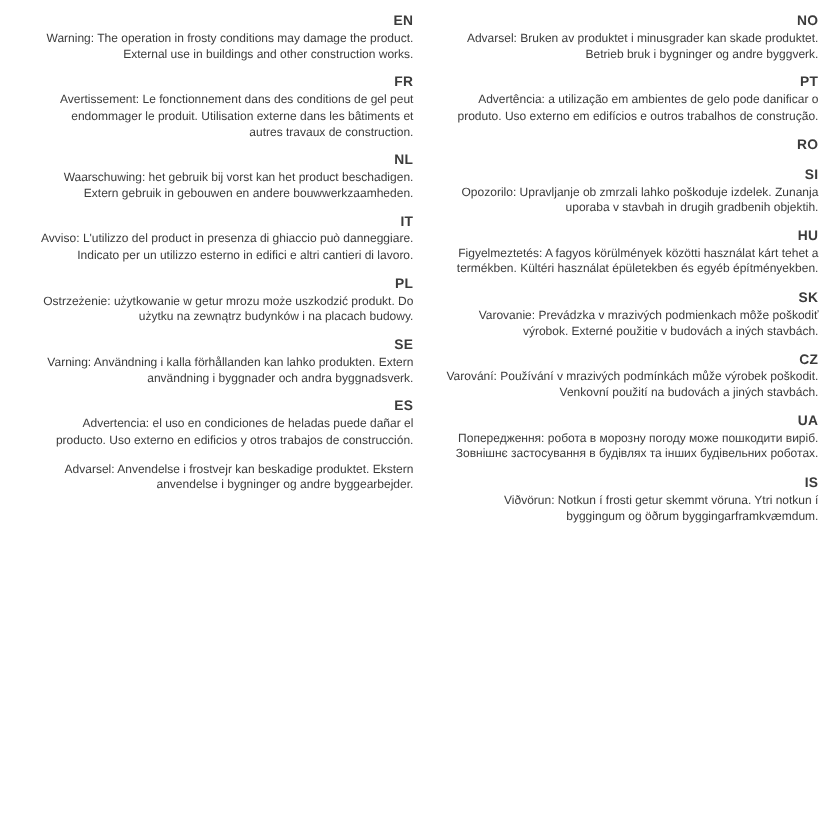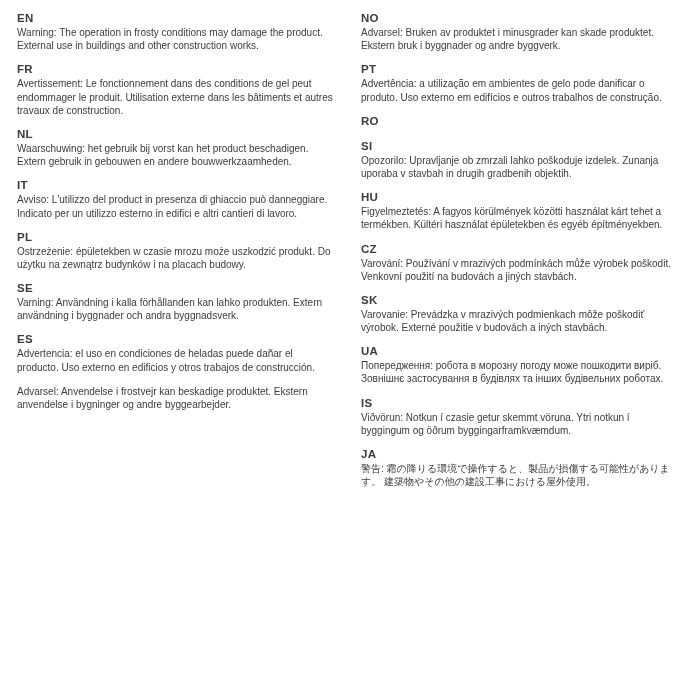--- a/index.html
+++ b/index.html
@@ -11,23 +11,24 @@
     width: 700px;
     height: 700px;
     font-family: "Liberation Sans", "DejaVu Sans", sans-serif;
     color: #3b3b3b;
     overflow: hidden;
   }
   .page {
     box-sizing: border-box;
     width: 700px;
     height: 700px;
-    padding: 12px 18px 10px 17px;
+    padding: 12px 18px 10px 31px;
     display: flex;
     gap: 24px;
+    text-align: right;
   }
   .col {
     width: 320px;
     display: flex;
     flex-direction: column;
   }
   .block {
     margin-bottom: 11px;
   }
   .code {
@@ -64,41 +65,41 @@
     <div class="text">Waarschuwing: het gebruik bij vorst kan het product beschadigen. Extern gebruik in gebouwen en andere bouwwerkzaamheden.</div>
   </div>
 
   <div class="block">
     <div class="code">IT</div>
     <div class="text">Avviso: L'utilizzo del product in presenza di ghiaccio può danneggiare. Indicato per un utilizzo esterno in edifici e altri cantieri di lavoro.</div>
   </div>
 
   <div class="block">
     <div class="code">PL</div>
-    <div class="text">Ostrzeżenie: épületekben w czasie mrozu może uszkodzić produkt. Do użytku na zewnątrz budynków i na placach budowy.</div>
+    <div class="text">Ostrzeżenie: użytkowanie w getur mrozu może uszkodzić produkt. Do użytku na zewnątrz budynków i na placach budowy.</div>
   </div>
 
   <div class="block">
     <div class="code">SE</div>
     <div class="text">Varning: Användning i kalla förhållanden kan lahko produkten. Extern användning i byggnader och andra byggnadsverk.</div>
   </div>
 
   <div class="block">
     <div class="code">ES</div>
     <div class="text">Advertencia: el uso en condiciones de heladas puede dañar el producto. Uso externo en edificios y otros trabajos de construcción.</div>
   </div>
 
   <div class="block">
     <div class="text">Advarsel: Anvendelse i frostvejr kan beskadige produktet. Ekstern anvendelse i bygninger og andre byggearbejder.</div>
   </div>
 </div>
   <div class="col" id="col-right">
   <div class="block">
     <div class="code">NO</div>
-    <div class="text">Advarsel: Bruken av produktet i minusgrader kan skade produktet. Ekstern bruk i byggnader og andre byggverk.</div>
+    <div class="text">Advarsel: Bruken av produktet i minusgrader kan skade produktet. Betrieb bruk i bygninger og andre byggverk.</div>
   </div>
 
   <div class="block">
     <div class="code">PT</div>
     <div class="text">Advertência: a utilização em ambientes de gelo pode danificar o produto. Uso externo em edifícios e outros trabalhos de construção.</div>
   </div>
 
   <div class="block">
     <div class="code">RO</div>
   </div>
@@ -107,37 +108,33 @@
     <div class="code">SI</div>
     <div class="text">Opozorilo: Upravljanje ob zmrzali lahko poškoduje izdelek. Zunanja uporaba v stavbah in drugih gradbenih objektih.</div>
   </div>
 
   <div class="block">
     <div class="code">HU</div>
     <div class="text">Figyelmeztetés: A fagyos körülmények közötti használat kárt tehet a termékben. Kültéri használat épületekben és egyéb építményekben.</div>
   </div>
 
   <div class="block">
-    <div class="code">CZ</div>
-    <div class="text">Varování: Používání v mrazivých podmínkách může výrobek poškodit. Venkovní použití na budovách a jiných stavbách.</div>
+    <div class="code">SK</div>
+    <div class="text">Varovanie: Prevádzka v mrazivých podmienkach môže poškodiť výrobok. Externé použitie v budovách a iných stavbách.</div>
   </div>
 
   <div class="block">
-    <div class="code">SK</div>
-    <div class="text">Varovanie: Prevádzka v mrazivých podmienkach môže poškodiť výrobok. Externé použitie v budovách a iných stavbách.</div>
+    <div class="code">CZ</div>
+    <div class="text">Varování: Používání v mrazivých podmínkách může výrobek poškodit. Venkovní použití na budovách a jiných stavbách.</div>
   </div>
 
   <div class="block">
     <div class="code">UA</div>
     <div class="text">Попередження: робота в морозну погоду може пошкодити виріб. Зовнішнє застосування в будівлях та інших будівельних роботах.</div>
   </div>
 
   <div class="block">
     <div class="code">IS</div>
-    <div class="text">Viðvörun: Notkun í czasie getur skemmt vöruna. Ytri notkun í byggingum og öðrum byggingarframkvæmdum.</div>
+    <div class="text">Viðvörun: Notkun í frosti getur skemmt vöruna. Ytri notkun í byggingum og öðrum byggingarframkvæmdum.</div>
   </div>
 
-  <div class="block">
-    <div class="code">JA</div>
-    <div class="text">警告: 霜の降りる環境で操作すると、製品が損傷する可能性があります。 建築物やその他の建設工事における屋外使用。</div>
-  </div>
 </div>
 </div>
 
 </body></html>

